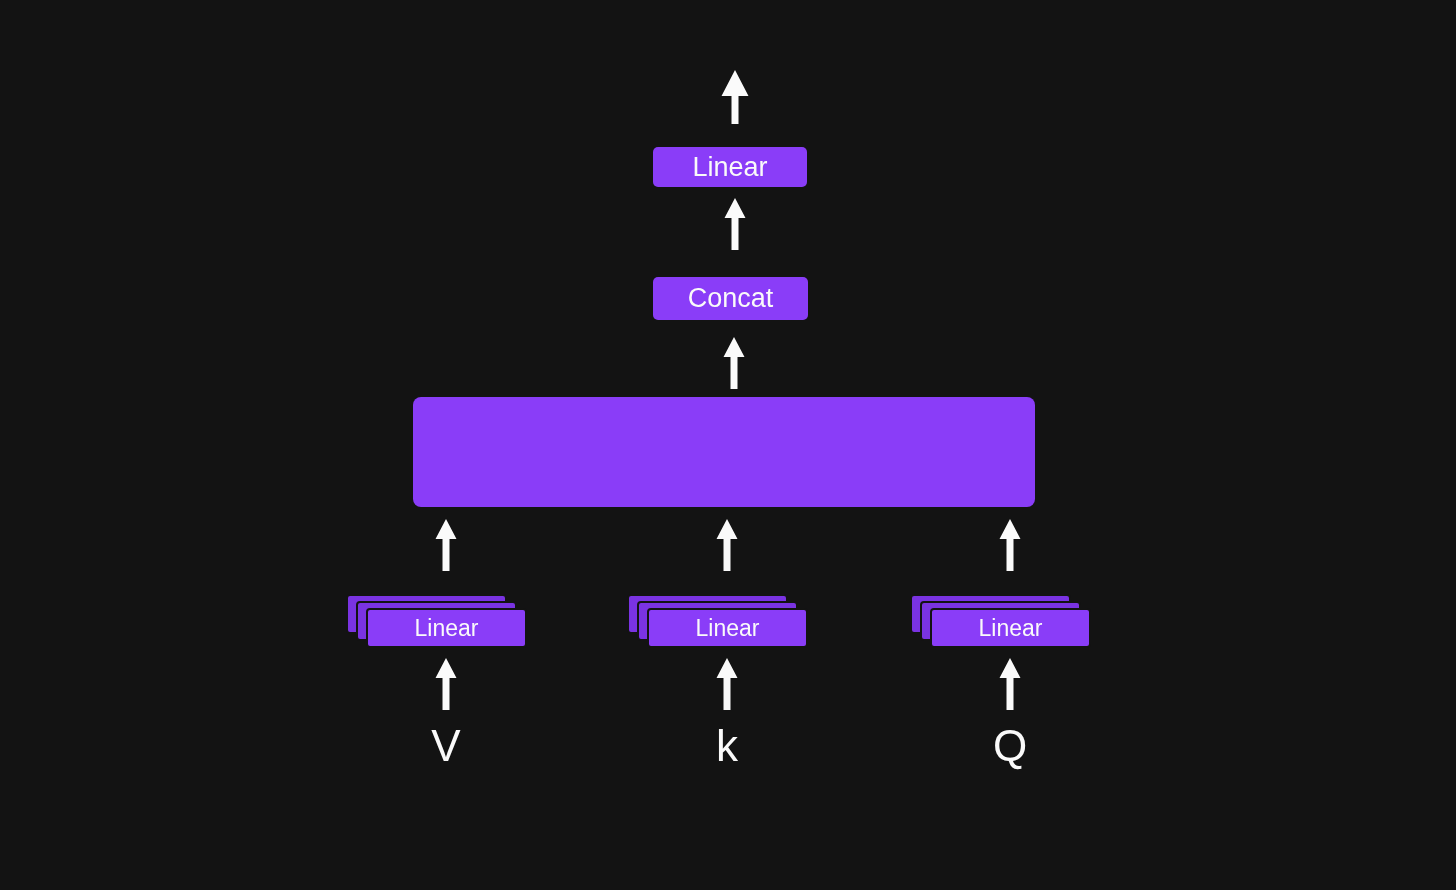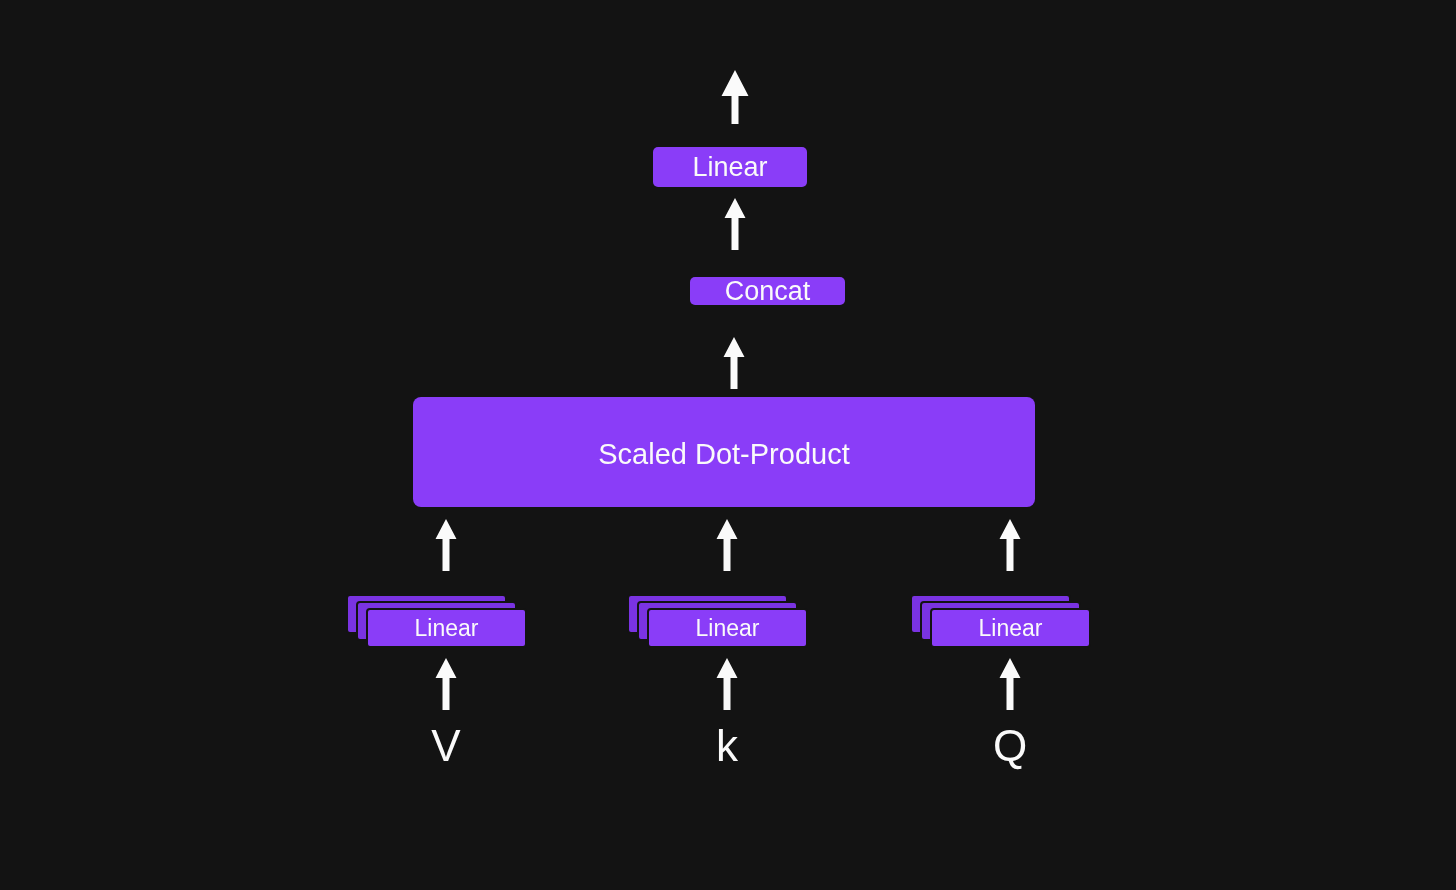--- a/index.html
+++ b/index.html
@@ -27,21 +27,21 @@
   .node {
     position: absolute;
     background: var(--box);
     color: var(--text);
     display: flex;
     align-items: center;
     justify-content: center;
     border-radius: 5px;
   }
   .node-linear-output { left: 653px; top: 147px; width: 154px; height: 40px; font-size: 27px; font-weight: 500; }
-  .node-concat        { left: 690px; top: 277px; width: 155px; height: 28px; font-size: 27px; font-weight: 500; }
+  .node-concat        { left: 653px; top: 277px; width: 155px; height: 43px; font-size: 27px; font-weight: 500; }
   .node-attention {
     left: 413px; top: 397px; width: 622px; height: 110px;
     border-radius: 8px;
     flex-direction: column;
     font-size: 29px;
     font-weight: 500;
     line-height: 46px;
     padding-top: 4px;
   }
 
@@ -110,21 +110,20 @@
     <span>Concat</span>
   </div>
 
   <div class="arrow" style="left:723px; top:337px;">
     <svg width="22" height="52" viewBox="0 0 22 52">
       <path d="M11 0 L21.5 20 L14.5 20 L14.5 52 L7.5 52 L7.5 20 L0.5 20 Z"></path>
     </svg>
   </div>
 
   <div class="node node-attention">
-    <span>Scaled Dot-Product</span>
   </div>
 
   <div class="branch branch-v">
     <div class="arrow arrow-in-stack">
       <svg width="22" height="52" viewBox="0 0 22 52">
         <path d="M11 0 L21.5 20 L14.5 20 L14.5 52 L7.5 52 L7.5 20 L0.5 20 Z"></path>
       </svg>
     </div>
     <div class="stack">
       <div class="layer layer-1"></div>

